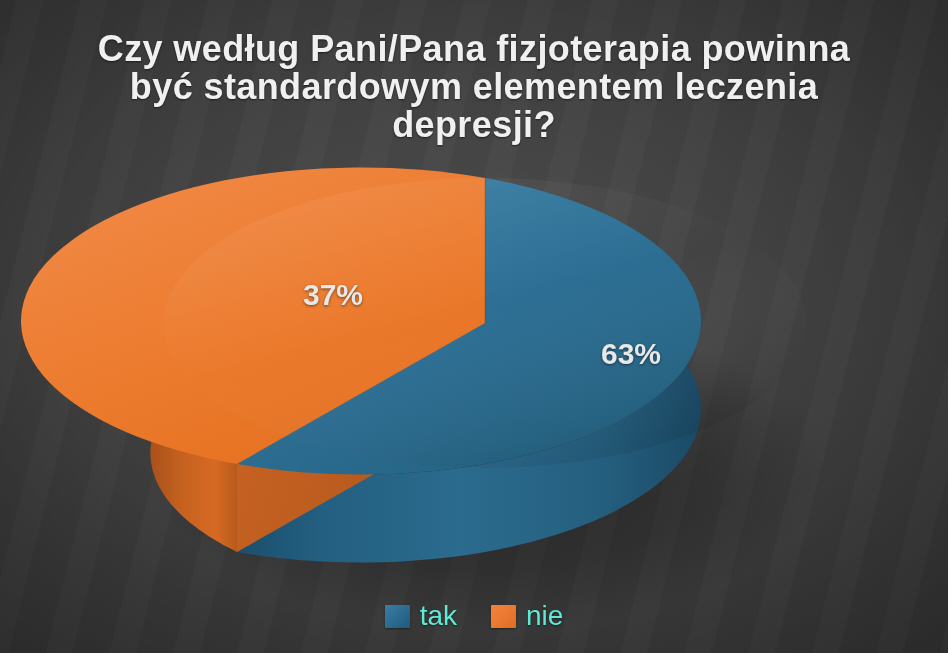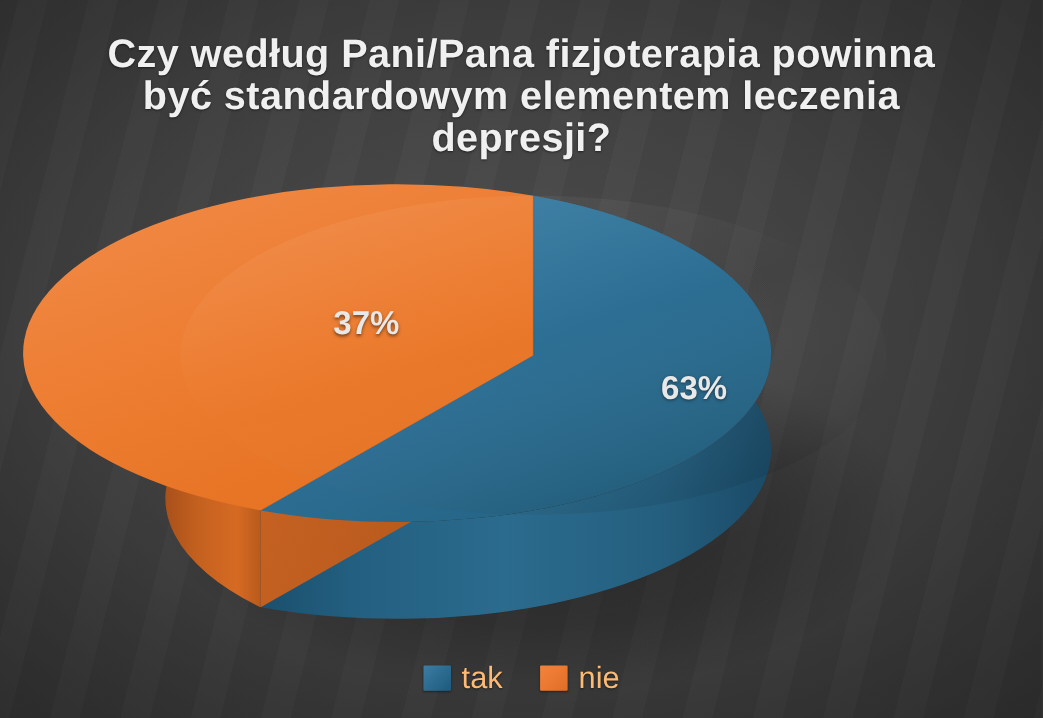--- a/index.html
+++ b/index.html
@@ -98,21 +98,21 @@
     border-radius: 1px;
     box-shadow: 0 1px 2px rgba(0,0,0,0.4);
   }
   .legend-swatch.blue {
     background: linear-gradient(135deg, #3d7ea6 0%, #2e6d92 45%, #1d5a7c 100%);
   }
   .legend-swatch.orange {
     background: linear-gradient(135deg, #f2823c 0%, #ec7a32 45%, #e06d26 100%);
   }
   .legend-text {
-    color: #fdba74;
+    color: #5eead4;
     font-size: 28px;
     line-height: 28px;
     text-shadow: 0 1px 2px rgba(0,0,0,0.45);
   }
 </style>
 </head>
 <body>
 
 <div id="stage">
 

